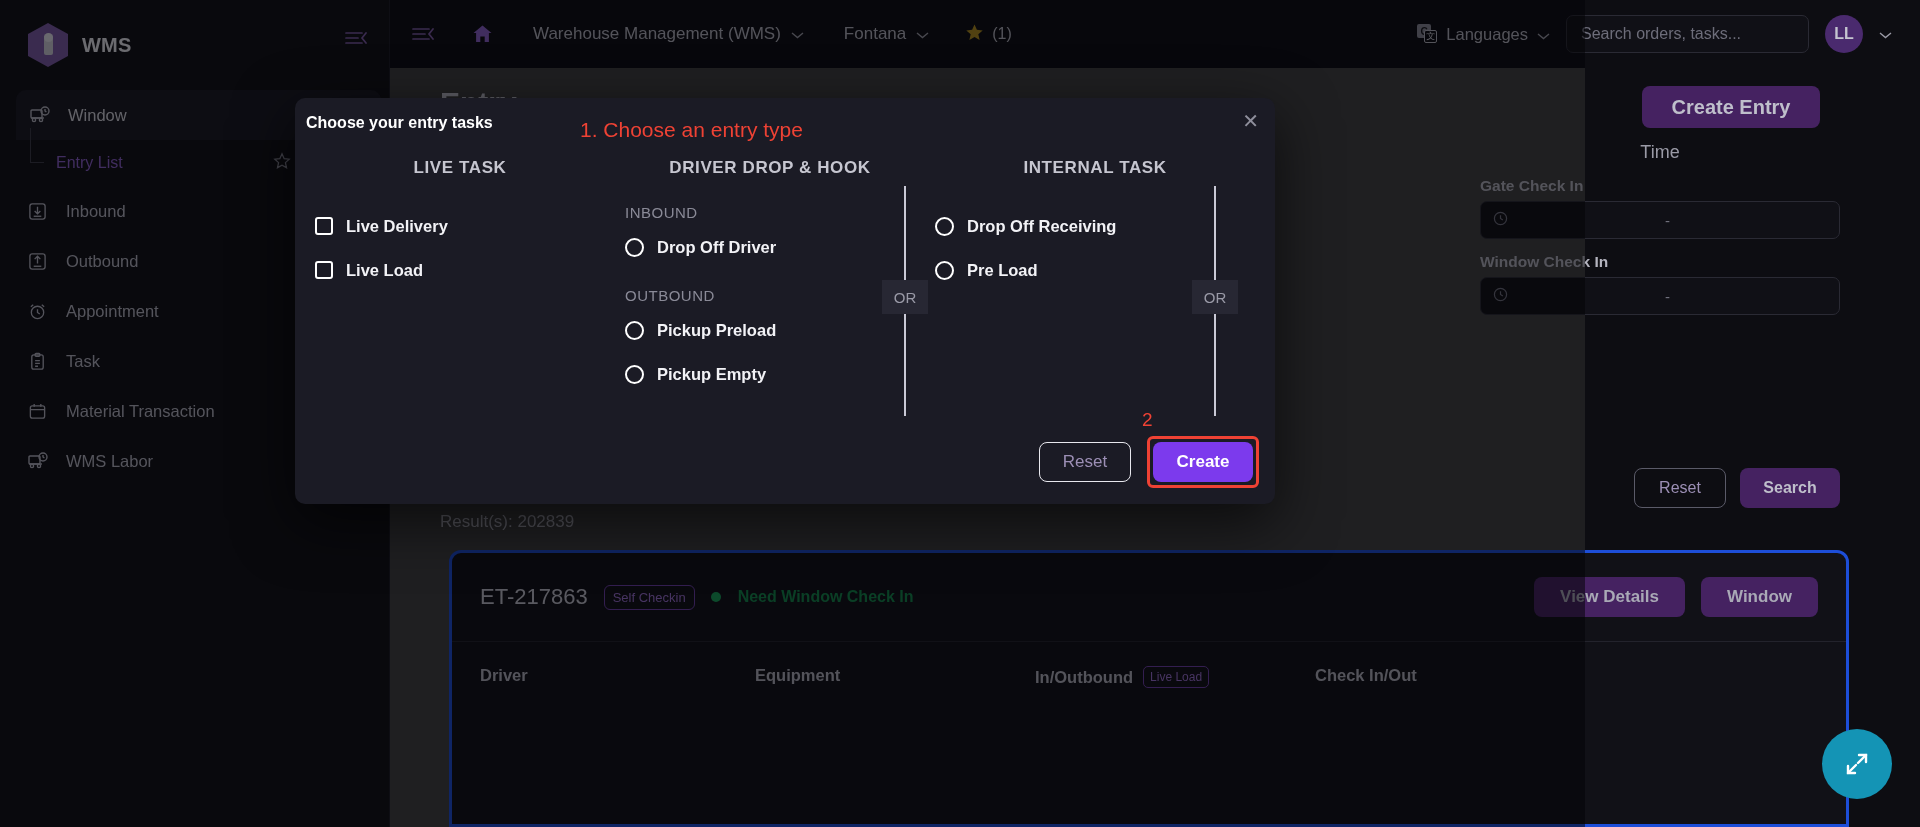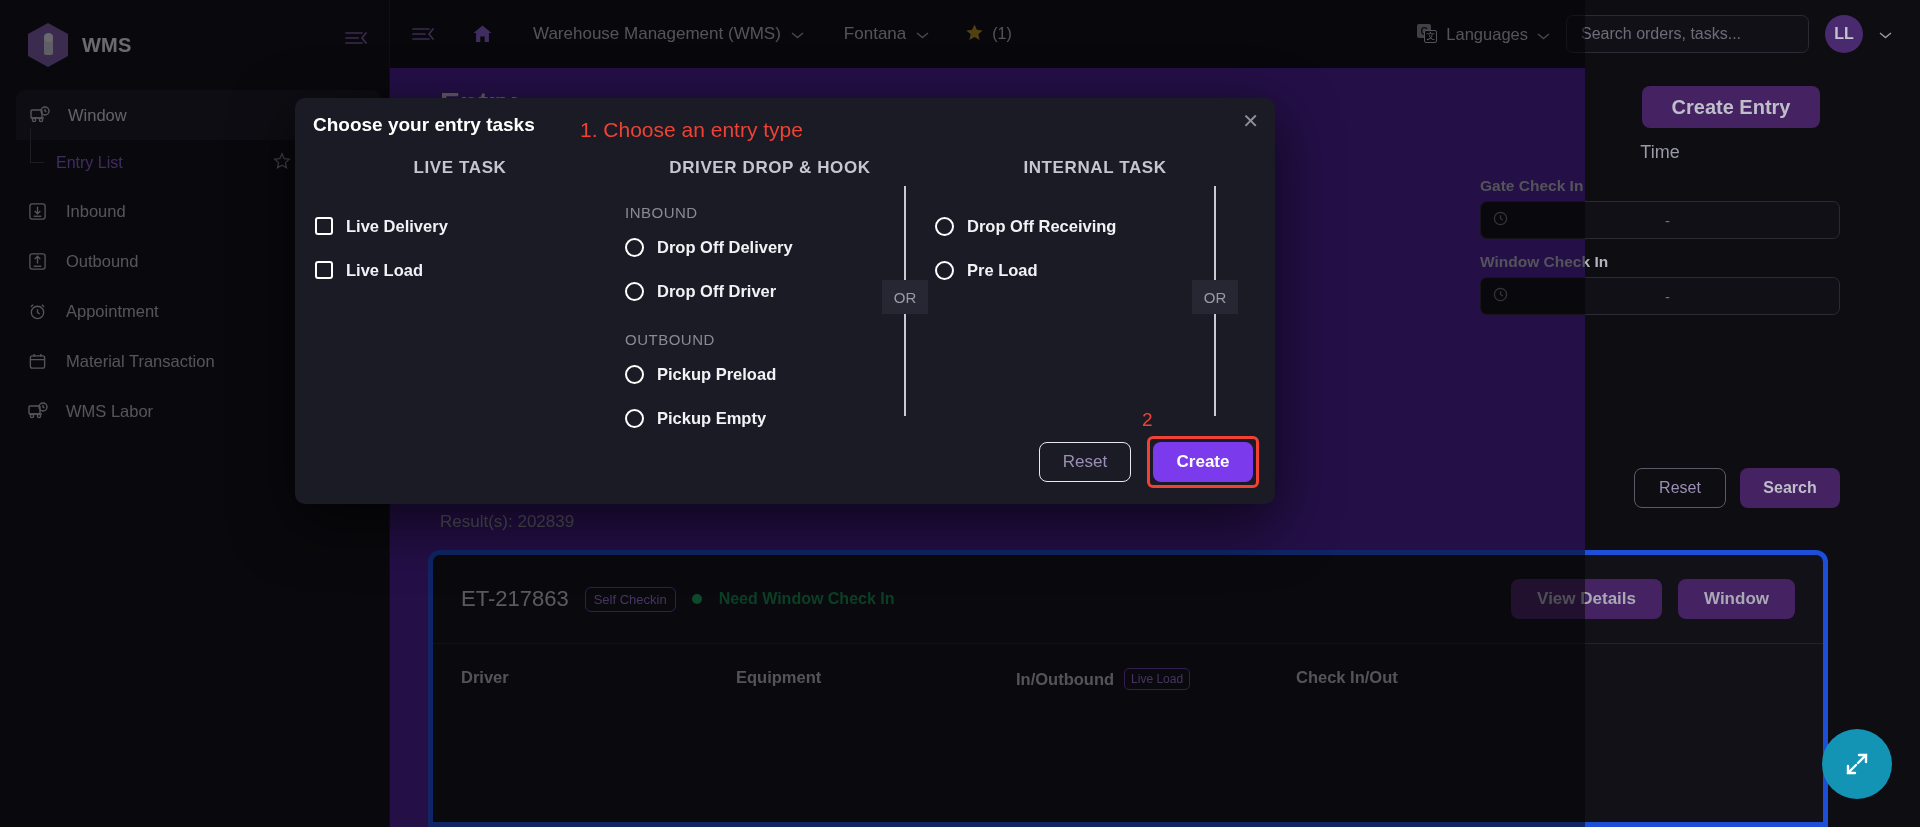--- a/index.html
+++ b/index.html
@@ -2,21 +2,21 @@
 <html><head>
 <meta charset="utf-8">
 <style>
   * { box-sizing: border-box; margin: 0; padding: 0; }
   html, body {
     width: 1920px; height: 827px;
     background: #0d0d12;
     font-family: "Liberation Sans", sans-serif;
     overflow: hidden;
   }
-  .app { position: relative; width: 1585px; height: 827px; background: #4c1d95; }
+  .app { position: relative; width: 1585px; height: 827px; background: #404040; }
 
   
   .sidebar {
     position: absolute; left: 0; top: 0; width: 390px; height: 827px;
     background: #101016; border-right: 1px solid #1c1c24;
   }
   .brand { display: flex; align-items: center; gap: 14px; padding: 22px 0 0 28px; height: 68px; }
   .hexlogo { width: 40px; height: 44px; position: relative; }
   .hexlogo .hex {
     width: 40px; height: 44px; background: #7d5ba6;
@@ -90,22 +90,22 @@
   .f-lbl { color:#b4b4bf; font-size:15.5px; font-weight:600; margin: 14px 0 6px 0; }
   .f-input { height:38px; border:1px solid #2a2a34; border-radius:7px; background:#101016;
     display:flex; align-items:center; padding:0 12px; color:#70707d; font-size:15px; cursor:pointer; }
   .f-input .dash { flex:1; text-align:center; }
   .btnrow { position:absolute; left:1090px; top:400px; width:360px; display:flex; gap:14px; justify-content:flex-end; }
   .btn-ghost { width:92px; height:40px; border:1px solid #5a5a68; border-radius:8px; background:transparent;
     color:#9c8fb5; font-size:16px; cursor:pointer; }
   .btn-purple { width:100px; height:40px; border:none; border-radius:8px; background:#452261;
     color:#bfbfcb; font-size:16px; font-weight:600; cursor:pointer; }
   .results { position:absolute; left:50px; top:444px; color:#b0b0bb; font-size:17px; }
-  .card { position:absolute; left:38px; top:482px; width:1400px; height:277px;
-    border:5px solid #1d4ed8; border-radius:12px 12px 0 0; background:#111117; }
+  .card { position:absolute; left:59px; top:482px; width:1400px; height:277px;
+    border:3px solid #1d4ed8; border-radius:12px 12px 0 0; background:#111117; }
   .card-hd { display:flex; align-items:center; gap:16px; padding: 24px 28px 0 28px; }
   .et-id { color:#c2c2cc; font-size:22px; }
   .badge-self { border:1px solid #6d3fa8; border-radius:6px; color:#9a6fd0; font-size:13px; padding:4px 8px; }
   .need { color:#13874b; font-size:16px; font-weight:700; display:flex; align-items:center; gap:17px; }
   .dot-g { width:10px; height:10px; border-radius:50%; background:#18a058; display:inline-block; }
   .card-actions { margin-left:auto; display:flex; gap:16px; }
   .act-btn { height:40px; padding:8px 26px; border:none; border-radius:8px; background:#452261;
     color:#a9a9b6; font-size:17px; font-weight:600; cursor:pointer; }
   .card-sep { margin: 24px 0 0 0; height:1px; background:#23232c; }
   .cols { display:flex; padding: 24px 28px 0 28px; color:#b4b4bf; font-size:16.5px; font-weight:700; }
@@ -115,21 +115,21 @@
   .badge-ll { border:1px solid #6d3fa8; border-radius:5px; color:#9a6fd0; font-size:12px; font-weight:400; padding:3px 6px; }
   .fab { position:absolute; right:28px; bottom:28px; width:70px; height:70px; border-radius:50%;
     background:#1494b5; display:flex; align-items:center; justify-content:center; cursor:pointer; }
 
   
   .overlay { position:absolute; inset:0; background:rgba(4,4,8,0.55); }
   .modal {
     position:absolute; left:295px; top:98px; width:980px; height:406px;
     background:#1b1b25; border-radius:10px; box-shadow: 0 18px 60px rgba(0,0,0,.65);
   }
-  .modal-title { position:absolute; left:18px; top:16px; color:#ffffff; font-size:19px; font-weight:700; }
+  .modal-title { position:absolute; left:11px; top:16px; color:#ffffff; font-size:16px; font-weight:700; }
   .annot1 { position:absolute; left:285px; top:20px; color:#ef4234; font-size:21px; }
   .modal-close { position:absolute; right:16px; top:13px; color:#8f8f9c; font-size:20px; cursor:pointer; line-height:1; }
 
   .cols3 { position:absolute; left:0; top:60px; width:980px; height:290px; }
   .col { position:absolute; top:0; }
   .col-live { left: 20px; width: 290px; }
   .col-ddh  { left: 330px; width: 290px; }
   .col-int  { left: 640px; width: 320px; }
   .col-hd { text-align:center; color:#c6c6d0; font-size:17px; font-weight:700; letter-spacing:.6px; }
   .col-live .col-hd, .col-ddh .col-hd { text-align:center; }
@@ -252,20 +252,35 @@
             </svg>
         </span>
         <span class="lbl">Appointment</span>
         <span class="chev">
           <svg width="14" height="9" viewBox="0 0 14 9" fill="none" stroke="#9a9aa6" stroke-width="1.5">
               <polyline points="1,2 7,7 13,2"></polyline>
             </svg>
         </span>
       </div>
 
+      <div class="nav-item">
+        <span class="ic">
+          <svg width="19" height="19" viewBox="0 0 20 20" fill="none" stroke="#b7b7c2" stroke-width="1.4">
+            <rect x="4" y="3" width="12" height="15" rx="2"></rect>
+              <rect x="7.5" y="1.5" width="5" height="3" rx="1"></rect>
+            <path d="M7.5 9h5M7.5 12h5M7.5 15h3"></path>
+            </svg>
+        </span>
+        <span class="lbl">Task</span>
+        <span class="chev">
+          <svg width="14" height="9" viewBox="0 0 14 9" fill="none" stroke="#9a9aa6" stroke-width="1.5">
+              <polyline points="1,2 7,7 13,2"></polyline>
+            </svg>
+        </span>
+      </div>
 
       <div class="nav-item">
         <span class="ic">
           <svg width="19" height="19" viewBox="0 0 20 20" fill="none" stroke="#b7b7c2" stroke-width="1.4">
             <rect x="2.5" y="4" width="15" height="13" rx="2"></rect>
               <path d="M2.5 8h15M6.5 2v3M13.5 2v3"></path>
             </svg>
         </span>
         <span class="lbl">Material Transaction</span>
         <span class="chev star-ic">
@@ -461,24 +476,20 @@
       <div class="or-div or1">
         <span class="or-txt">OR</span>
       </div>
 
       <div class="col col-ddh">
         <div class="col-hd">DRIVER DROP &amp; HOOK</div>
         <div class="opts">
           <div class="sub-hd">INBOUND</div>
           <div class="opt">
             <span class="rdo"></span>
-            <span>Drop Off Delivery</span>
-          </div>
-          <div class="opt">
-            <span class="rdo"></span>
             <span>Drop Off Driver</span>
           </div>
           <div class="sub-hd" style="margin-top:18px">OUTBOUND</div>
           <div class="opt">
             <span class="rdo"></span>
             <span>Pickup Preload</span>
           </div>
           <div class="opt">
             <span class="rdo"></span>
             <span>Pickup Empty</span>

